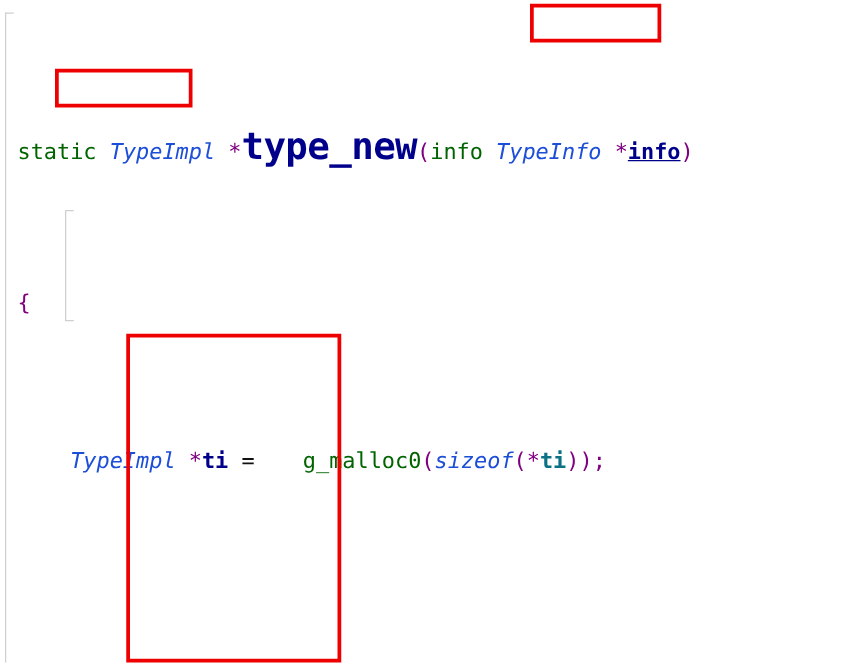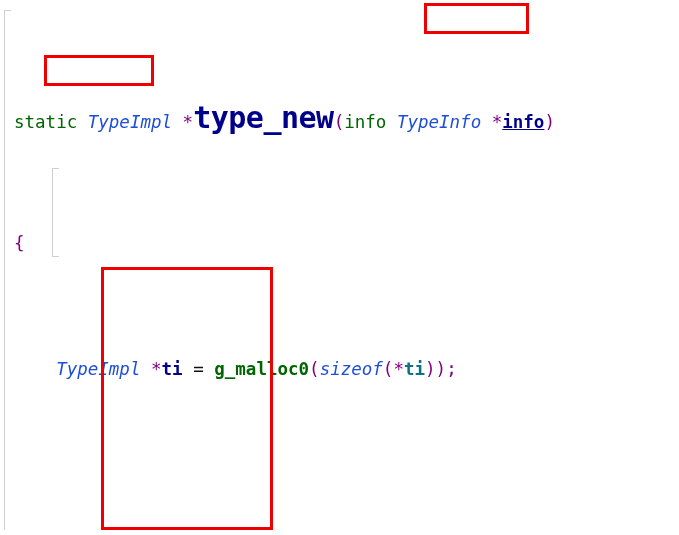--- a/index.html
+++ b/index.html
@@ -37,21 +37,21 @@
   }
   .line {
     height: 25.2px;
     padding-left: 14px;
     white-space: pre;
   }
 
   
   .kw       { color: #006400; margin-top: 24px; }              
   .typ      { color: #1d4ed8; font-style: italic; }              
-  .fn       { color: #006400; font-weight: bold; }
+  .fn       { color: #006400; font-weight: normal; margin-left: 28px; }
   .fn-def   { color: #00008b; font-weight: bold;
               font-size: 30px; letter-spacing: -0.5px; }
   .var      { color: #0b7285; font-weight: bold; }
   .varb     { color: #00008b; font-weight: bold; }
   .punc     { color: #800080; }
   .op       { color: #101010; }
   .param-u  { color: #00008b; font-weight: bold; text-decoration: underline; }
   .plain    { color: #101010; }
 
   

